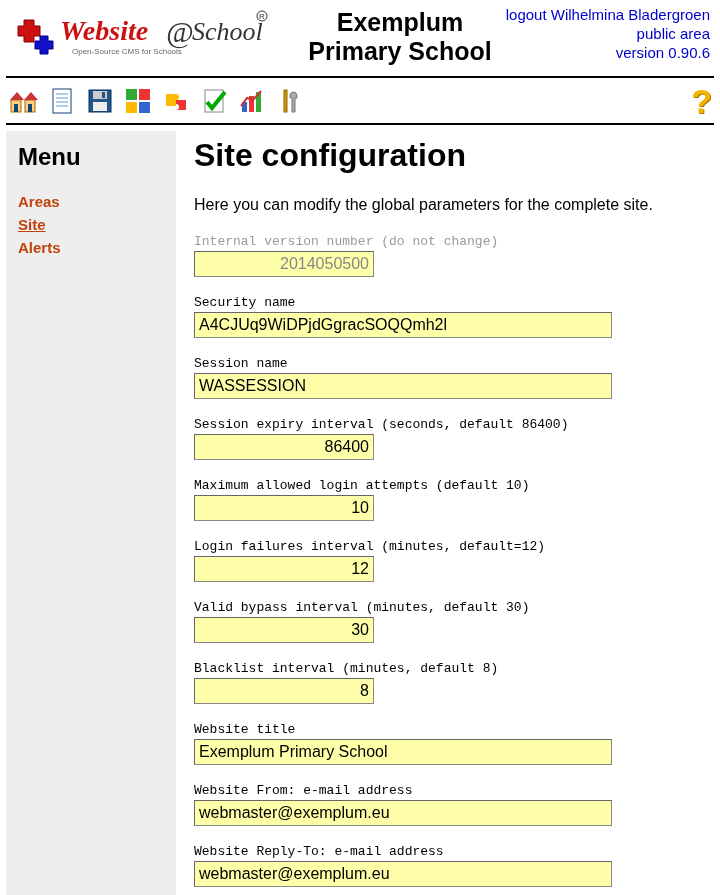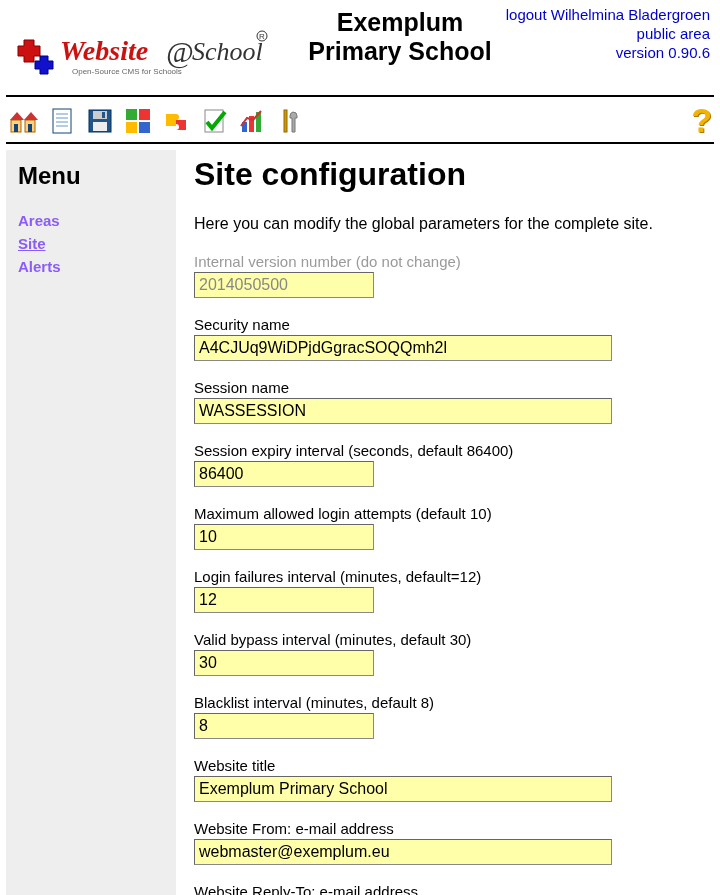--- a/index.html
+++ b/index.html
@@ -9,21 +9,21 @@
     font-size: 15px;
     background: #fff;
     color: #000;
     width: 720px;
   }
   .header {
     display: flex;
     align-items: flex-start;
     padding: 6px 10px 10px 10px;
   }
-  .logo-area { width: 290px; margin-top: 20px; }
+  .logo-area { width: 290px; }
   .logo-svg { width: 260px; height: 56px; }
   .school-title {
     flex: 1;
     text-align: center;
     font-size: 25px;
     font-weight: bold;
     line-height: 1.15;
     padding-top: 2px;
   }
   .topright {
@@ -69,52 +69,52 @@
     background: #eeeeee;
     padding: 10px 12px 400px 12px;
   }
   .sidebar h2 {
     margin: 2px 0 22px 0;
     font-size: 24px;
     font-weight: bold;
   }
   .side-link {
     display: block;
-    color: #8b5cf6;
+    color: #c2410c;
     font-weight: bold;
     font-size: 15px;
     margin: 6px 0;
     text-decoration: none;
     cursor: pointer;
   }
   .side-link.current { text-decoration: underline; }
   .main {
     flex: 1;
     padding: 6px 10px 10px 18px;
   }
   .main h1 {
     margin: 0 0 22px 0;
     font-size: 32px;
     font-weight: bold;
   }
   .intro { margin-bottom: 20px; font-size: 16px; }
   .field { margin-bottom: 18px; }
-  .field-label { font-size: 15px; margin-bottom: 2px; }
+  .field-label { font-size: 13px; margin-bottom: 2px; font-family: Liberation Mono, monospace; }
   .field-label.disabled { color: #9a9a9a; }
   .field input[type=text] {
     background: #ffffaa;
     border: 1px solid #888;
     border-top-color: #666;
     border-left-color: #666;
     font-family: Arial, Helvetica, sans-serif;
     font-size: 16px;
     padding: 2px 4px;
     height: 26px;
   }
-  .w-small { width: 180px; }
+  .w-small { width: 180px; text-align: right; }
   .w-wide  { width: 418px; }
   .field input[disabled] { color: #888; }
 </style>
 </head>
 <body>
 
 <div class="header">
   <div class="logo-area">
     <svg class="logo-svg" viewBox="0 0 260 56">
       <g>

